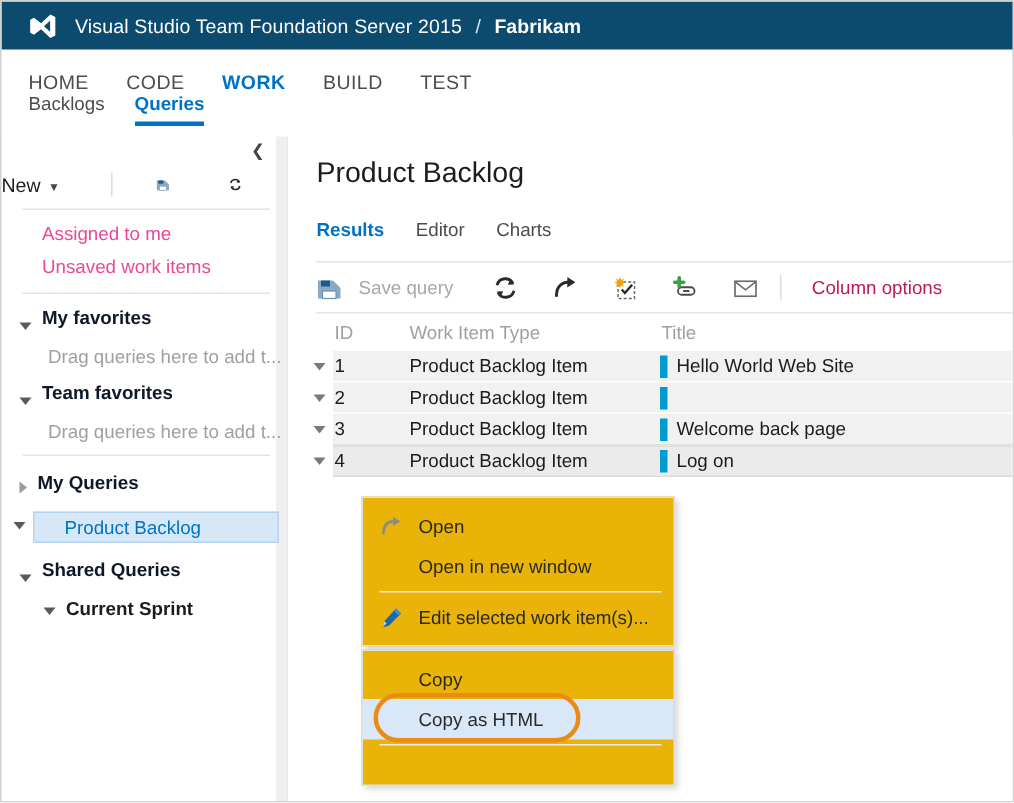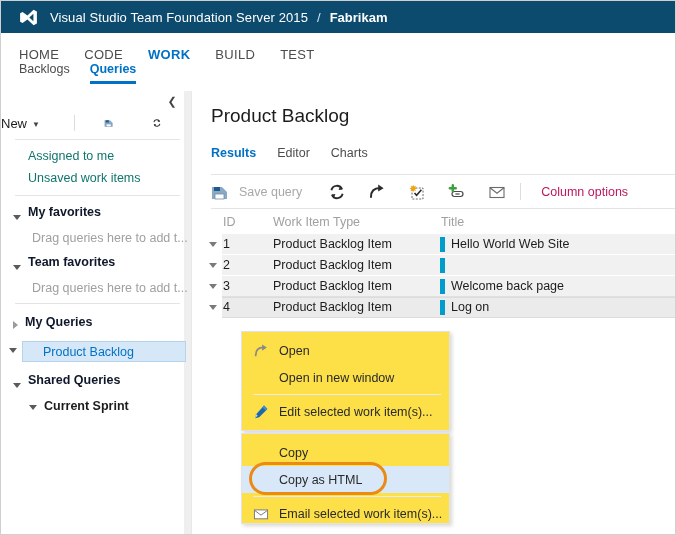--- a/index.html
+++ b/index.html
@@ -184,21 +184,21 @@
     position: absolute;
     left: 14px;
     width: 165px;
     height: 1px;
     background: #e4e4e4;
   }
   .sb-link {
     position: absolute;
     left: 27px;
     font-size: 12.5px;
-    color: #0f766e;
+    color: #ec4899;
     cursor: pointer;
     white-space: nowrap;
   }
   .sb-group {
     position: absolute;
     left: 12px;
     font-size: 12.5px;
     color: #0f172a;
     font-weight: bold;
     white-space: nowrap;
@@ -426,21 +426,21 @@
     position: absolute;
     left: 248px; top: 3px;
     width: 5px;
     height: 15px;
     background: #009ccc;
   }
 
   
   .menu {
     position: absolute;
-    background: #fde047;
+    background: #eab308;
     border: 1px solid #e2e2e2;
     box-shadow: 2px 2px 4px rgba(0,0,0,0.16);
     box-sizing: border-box;
   }
   .menu-top {
     left: 240px; top: 330px;
     width: 209px;
     height: 100px;
   }
   .menu-bottom {
@@ -710,24 +710,17 @@
     <div class="menu-pad"></div>
     <div class="menu-item">
       <span class="mi-noicon"></span>
       <span>Copy</span>
     </div>
     <div class="menu-item highlight">
       <span class="mi-noicon"></span>
       <span>Copy as HTML</span>
     </div>
     <div class="menu-sep"></div>
-    <div class="menu-item">
-      <svg class="mi-icon" viewBox="0 0 18 18">
-        <rect x="1.6" y="4.4" width="14.8" height="10" fill="#ffffff" stroke="#7a7a7a" stroke-width="1.1"></rect>
-        <path d="M1.6 4.8 L9 10.3 L16.4 4.8" stroke="#7a7a7a" stroke-width="1.1" fill="none"></path>
-      </svg>
-      <span>Email selected work item(s)...</span>
-    </div>
   </div>
 
   <div class="highlight-ring"></div>
 
 </div>
 
 </body></html>

